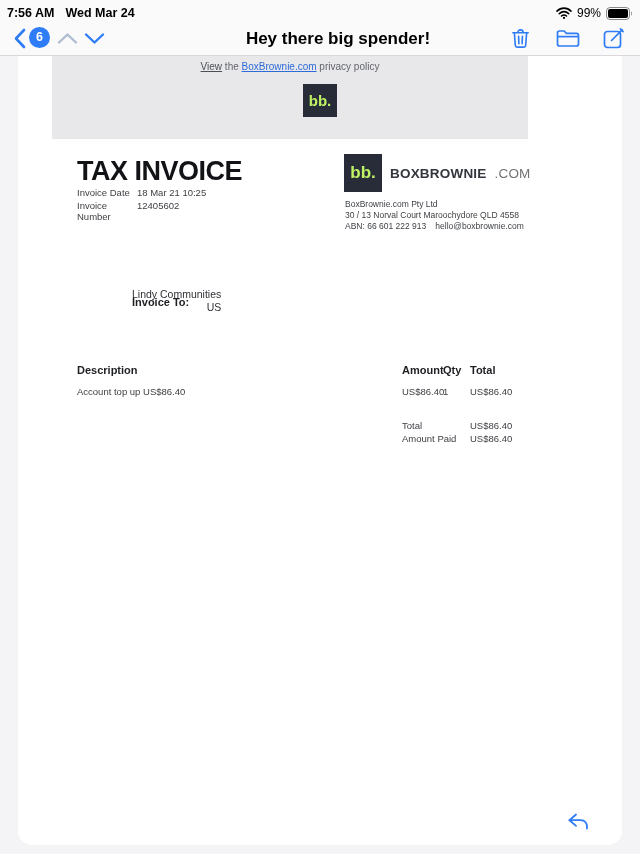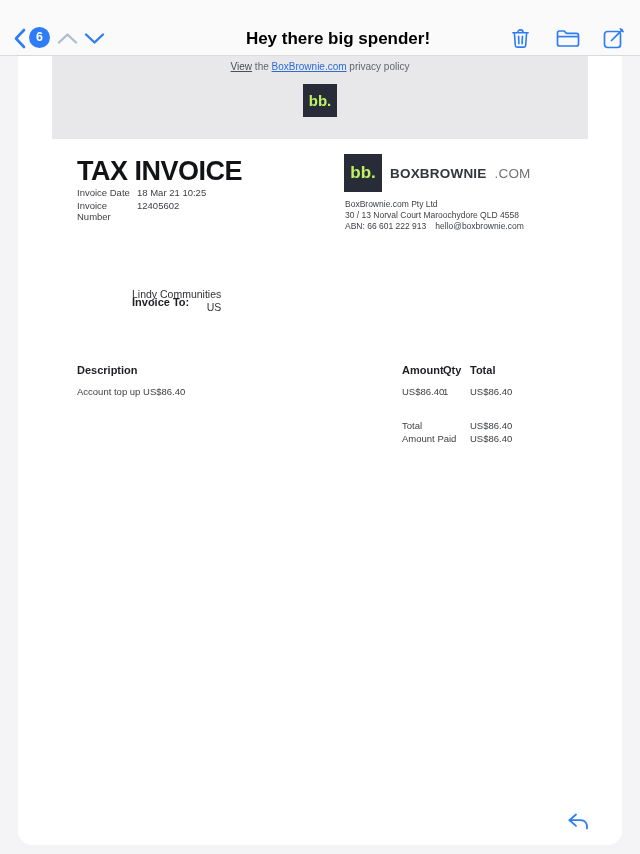--- a/index.html
+++ b/index.html
@@ -42,21 +42,21 @@
   .trash-btn { left:510px; top:5px; }
   .folder-btn { left:556px; top:6px; }
   .compose-btn { left:603px; top:5px; }
 
   
   .card {
     position:absolute; left:18px; top:56px; width:604px; height:789px;
     background:#fff; border-radius:0 0 14px 14px;
   }
   .email-gray {
-    position:absolute; left:34px; top:0; width:536px; height:83px;
+    position:absolute; left:34px; top:0; width:476px; height:83px;
     background:#e8e8ea;
   }
   .privacy-line {
     position:absolute; top:5px; left:0; right:0; text-align:center;
     font-size:10px; color:#63666c;
   }
   .privacy-line .u { text-decoration:underline; color:#4c4f55; cursor:pointer; }
   .privacy-line .lnk { color:#2d6bd8; text-decoration:underline; cursor:pointer; }
   .bb-logo {
     background:#282c39; color:#bef264; font-weight:700;
@@ -114,20 +114,44 @@
   .sum-val { position:absolute; left:452px; white-space:nowrap; }
 
   .reply-btn { position:absolute; left:548px; top:755px; background:none; border:none; cursor:pointer; padding:0; }
 
   svg { display:block; }
 </style>
 </head>
 <body>
 
 <div class="top-chrome">
+  <div class="status-bar">
+    <div class="status-left">
+      <span>7:56 AM</span>
+      <span>Wed Mar 24</span>
+    </div>
+    <div class="status-right">
+      <span>
+        <svg width="16" height="12" viewBox="0 0 16 12" fill="none" stroke="#000" stroke-width="1.6" stroke-linecap="round">
+          <path d="M1 4.1 C3 2.1 5.4 1.1 8 1.1 C10.6 1.1 13 2.1 15 4.1"></path>
+          <path d="M3.3 6.6 C4.7 5.3 6.2 4.6 8 4.6 C9.8 4.6 11.3 5.3 12.7 6.6"></path>
+          <path d="M5.5 9 C6.3 8.3 7 8 8 8 C9 8 9.7 8.3 10.5 9"></path>
+          <circle cx="8" cy="10.9" r="1.1" fill="#000" stroke="none"></circle>
+        </svg>
+      </span>
+      <span class="pct">99%</span>
+      <span>
+        <svg width="27" height="13" viewBox="0 0 27 13">
+          <rect x="0.5" y="0.5" width="23" height="12" rx="3.5" fill="none" stroke="rgba(0,0,0,0.45)"></rect>
+          <rect x="2" y="2" width="20" height="9" rx="2" fill="#000"></rect>
+          <path d="M25 4.2 C26.2 4.8 26.2 8.2 25 8.8 Z" fill="rgba(0,0,0,0.45)"></path>
+        </svg>
+      </span>
+    </div>
+  </div>
 
   <div class="nav-bar">
     <button class="icon-btn back-btn">
       <span>
         <svg width="13" height="21" viewBox="0 0 13 21" fill="none" stroke="#2e7cf6" stroke-width="2.6" stroke-linecap="round" stroke-linejoin="round">
           <path d="M11 2 L3 10.5 L11 19"></path>
         </svg>
       </span>
     </button>
     <div class="unread-badge">6</div>

